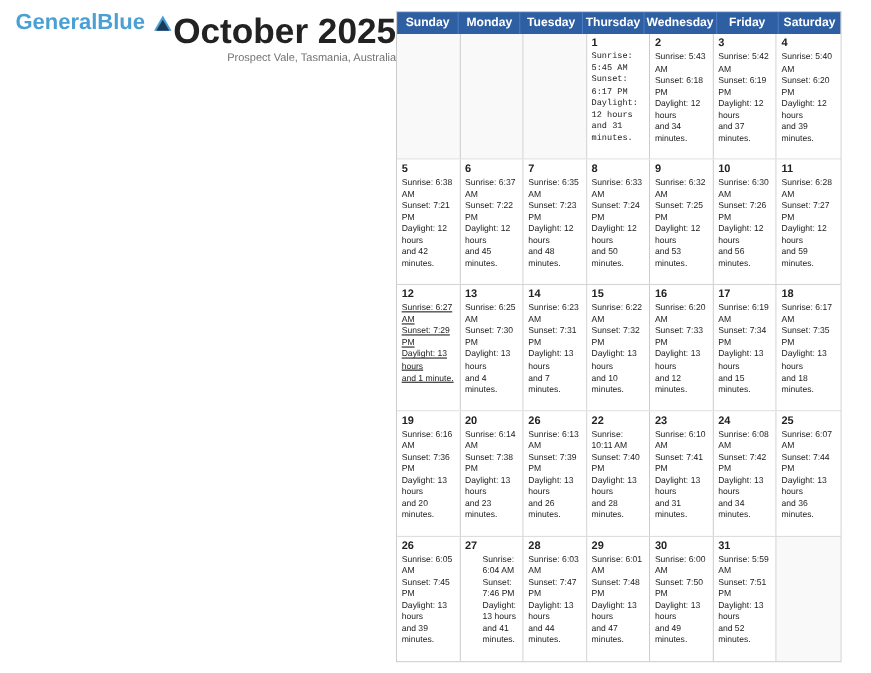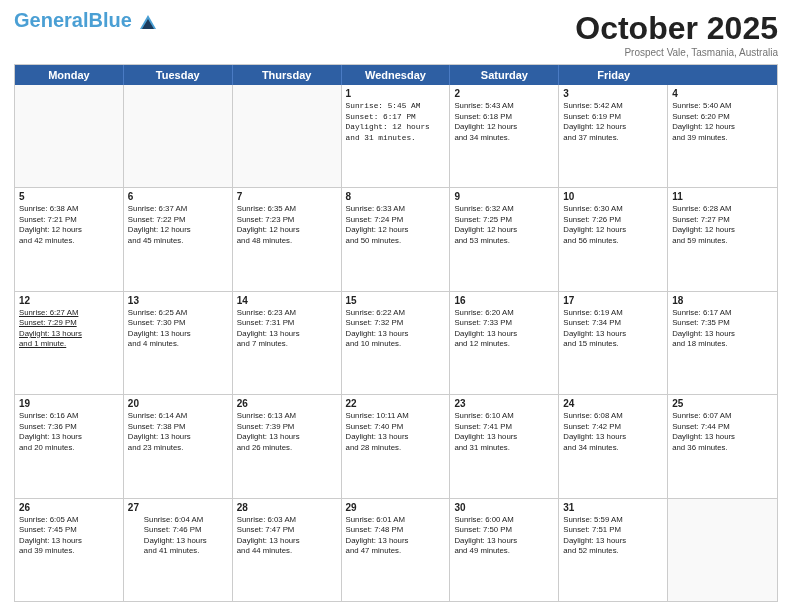--- a/index.html
+++ b/index.html
@@ -7,22 +7,22 @@
       font-family: Arial, sans-serif;
       background: #fff;
       width: 792px;
       height: 612px;
       overflow: hidden;
     }
     .page {
       width: 792px;
       height: 612px;
       display: flex;
-      flex-direction: column;
-      padding: 10px 14px 10px 14px;
+      flex-direction: row;
+      padding: 10px 27px 10px 14px;
     }
     .header {
       display: flex;
       justify-content: space-between;
       align-items: flex-start;
       margin-bottom: 6px;
     }
     .logo {
       display: flex;
       flex-direction: column;
@@ -119,26 +119,27 @@
       </div>
     </div>
     <div class="title-block">
       <div class="month-title">October 2025</div>
       <div class="subtitle">Prospect Vale, Tasmania, Australia</div>
     </div>
   </div>
 
   <div class="calendar">
     <div class="day-headers">
+      <div class="day-header">Sunday</div>
       <div class="day-header">Monday</div>
       <div class="day-header">Tuesday</div>
       <div class="day-header">Thursday</div>
       <div class="day-header">Wednesday</div>
+      <div class="day-header">Friday</div>
       <div class="day-header">Saturday</div>
-      <div class="day-header">Friday</div>
     </div>
     <div class="week-rows" id="week-rows">
         <div class="week-row">
           <div class="day-cell empty"></div>
           <div class="day-cell empty"></div>
           <div class="day-cell empty"></div>
           <div class="day-cell">
             <div class="day-num">1</div>
             <div class="day-info" style="white-space: pre-line; font-family: Liberation Mono, monospace;">Sunrise: 5:45 AM
 Sunset: 6:17 PM

